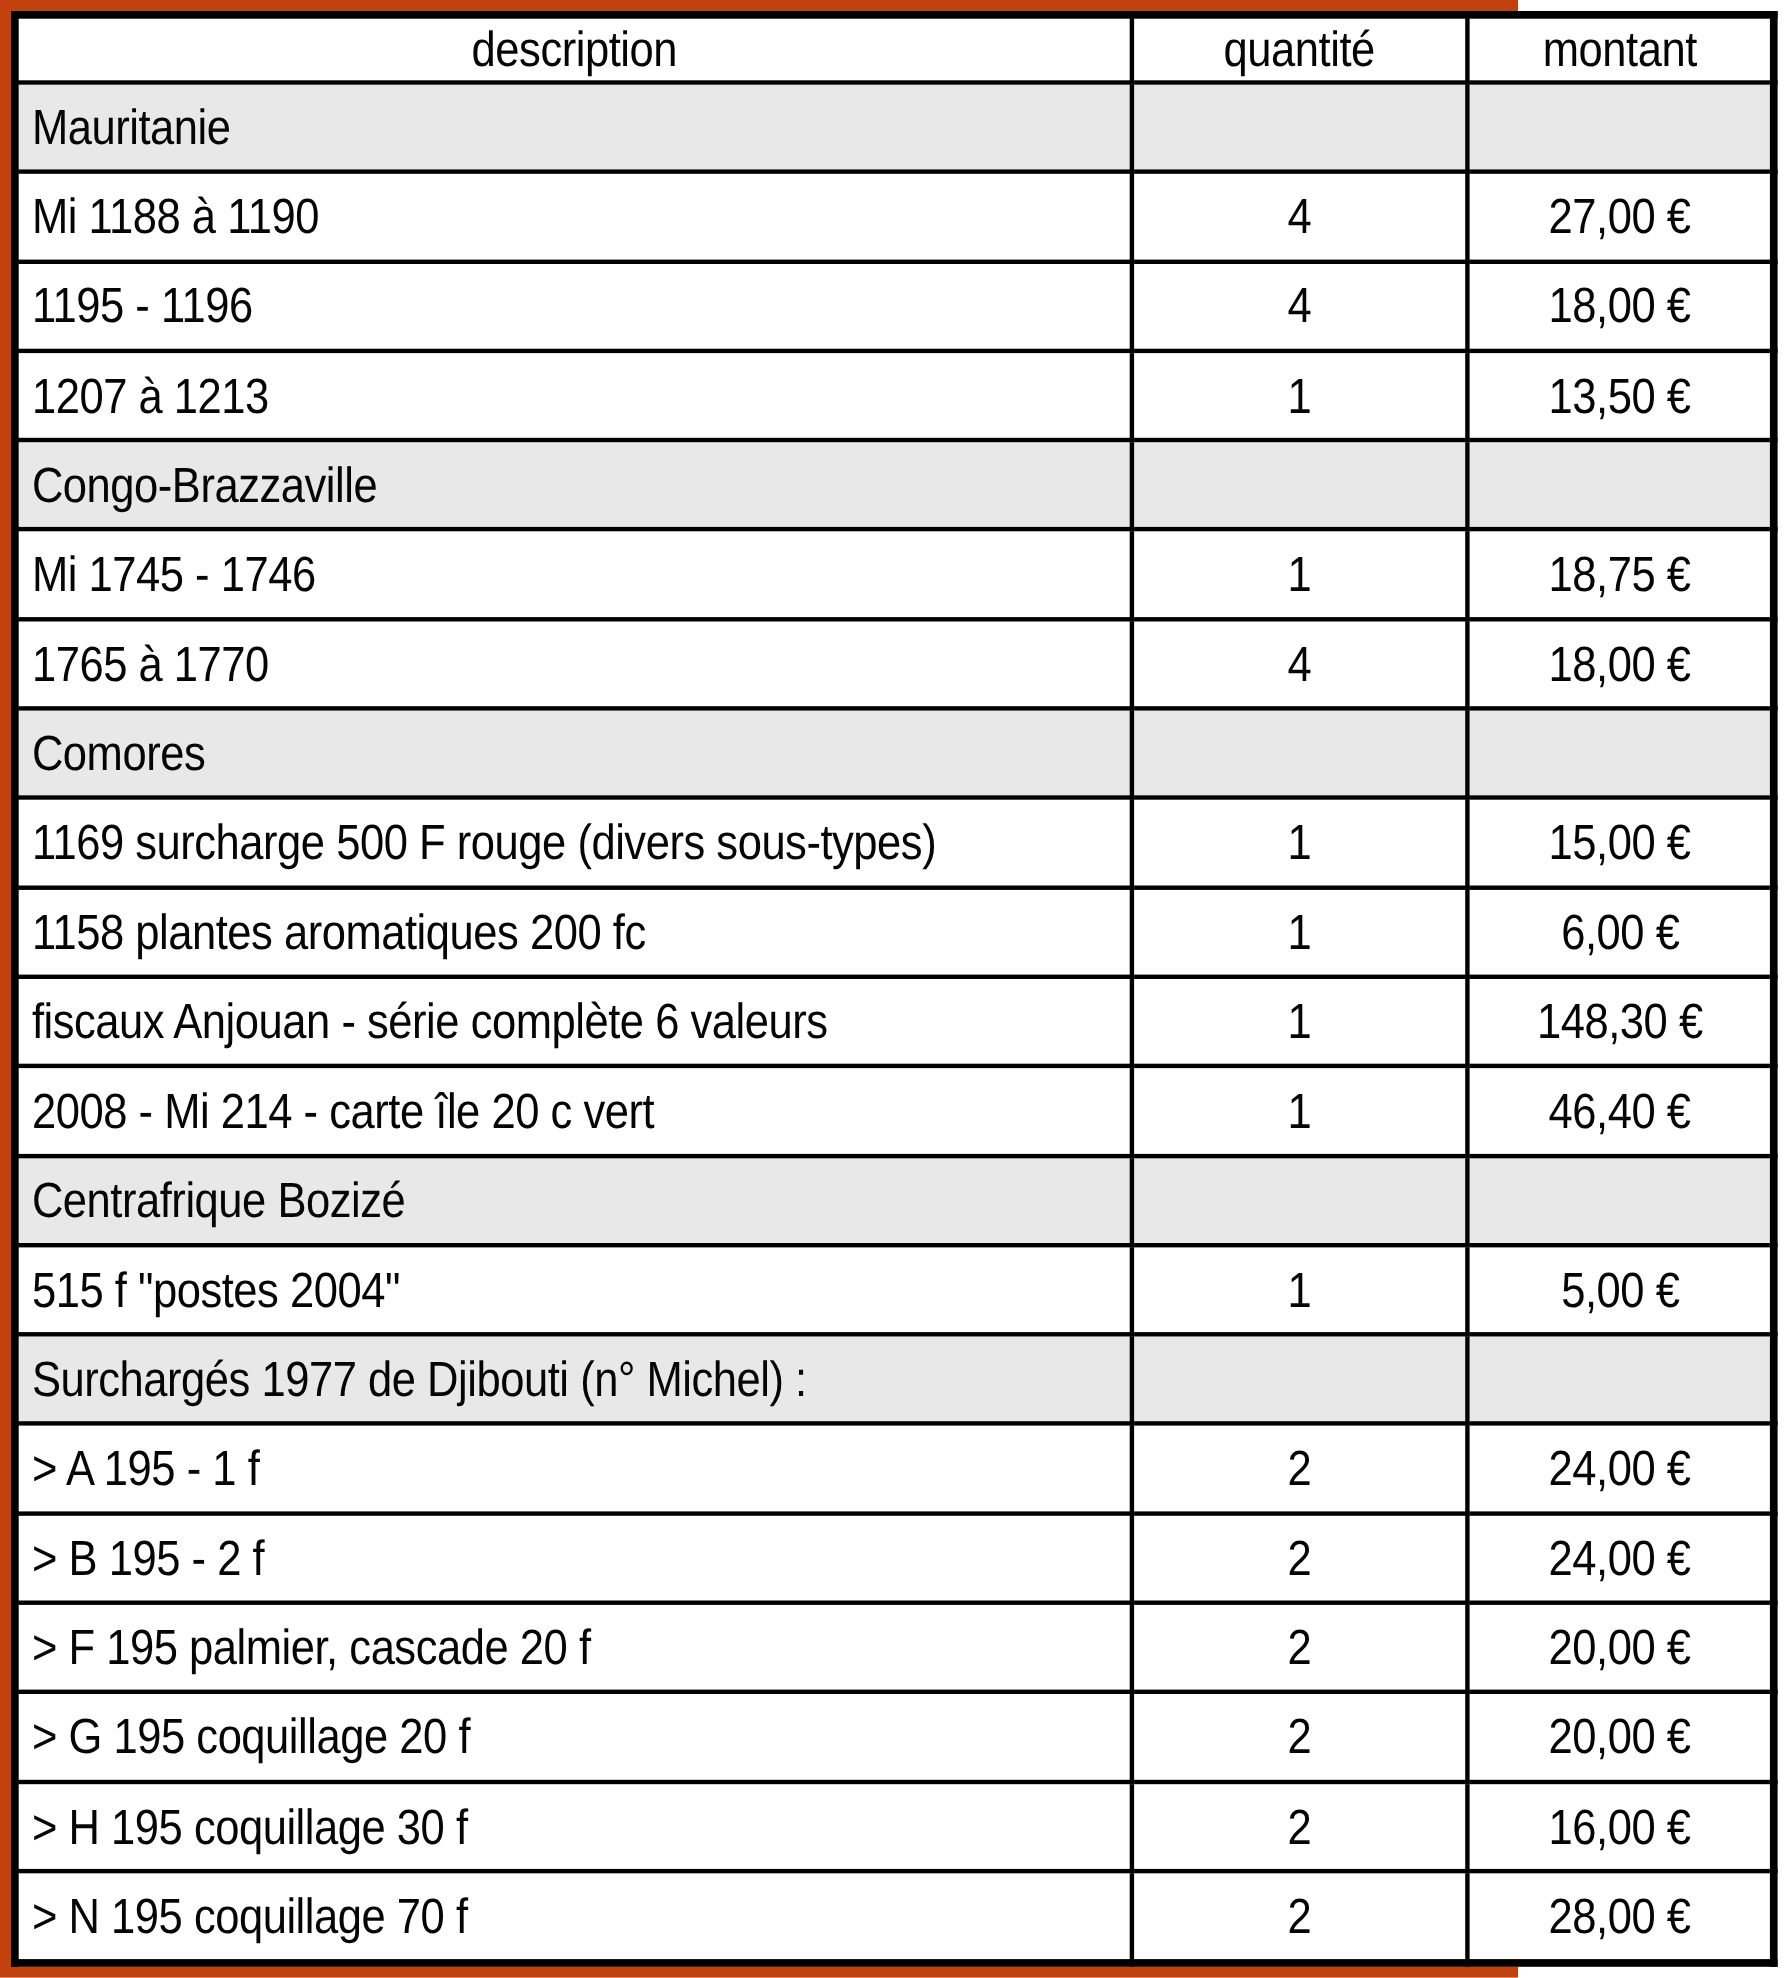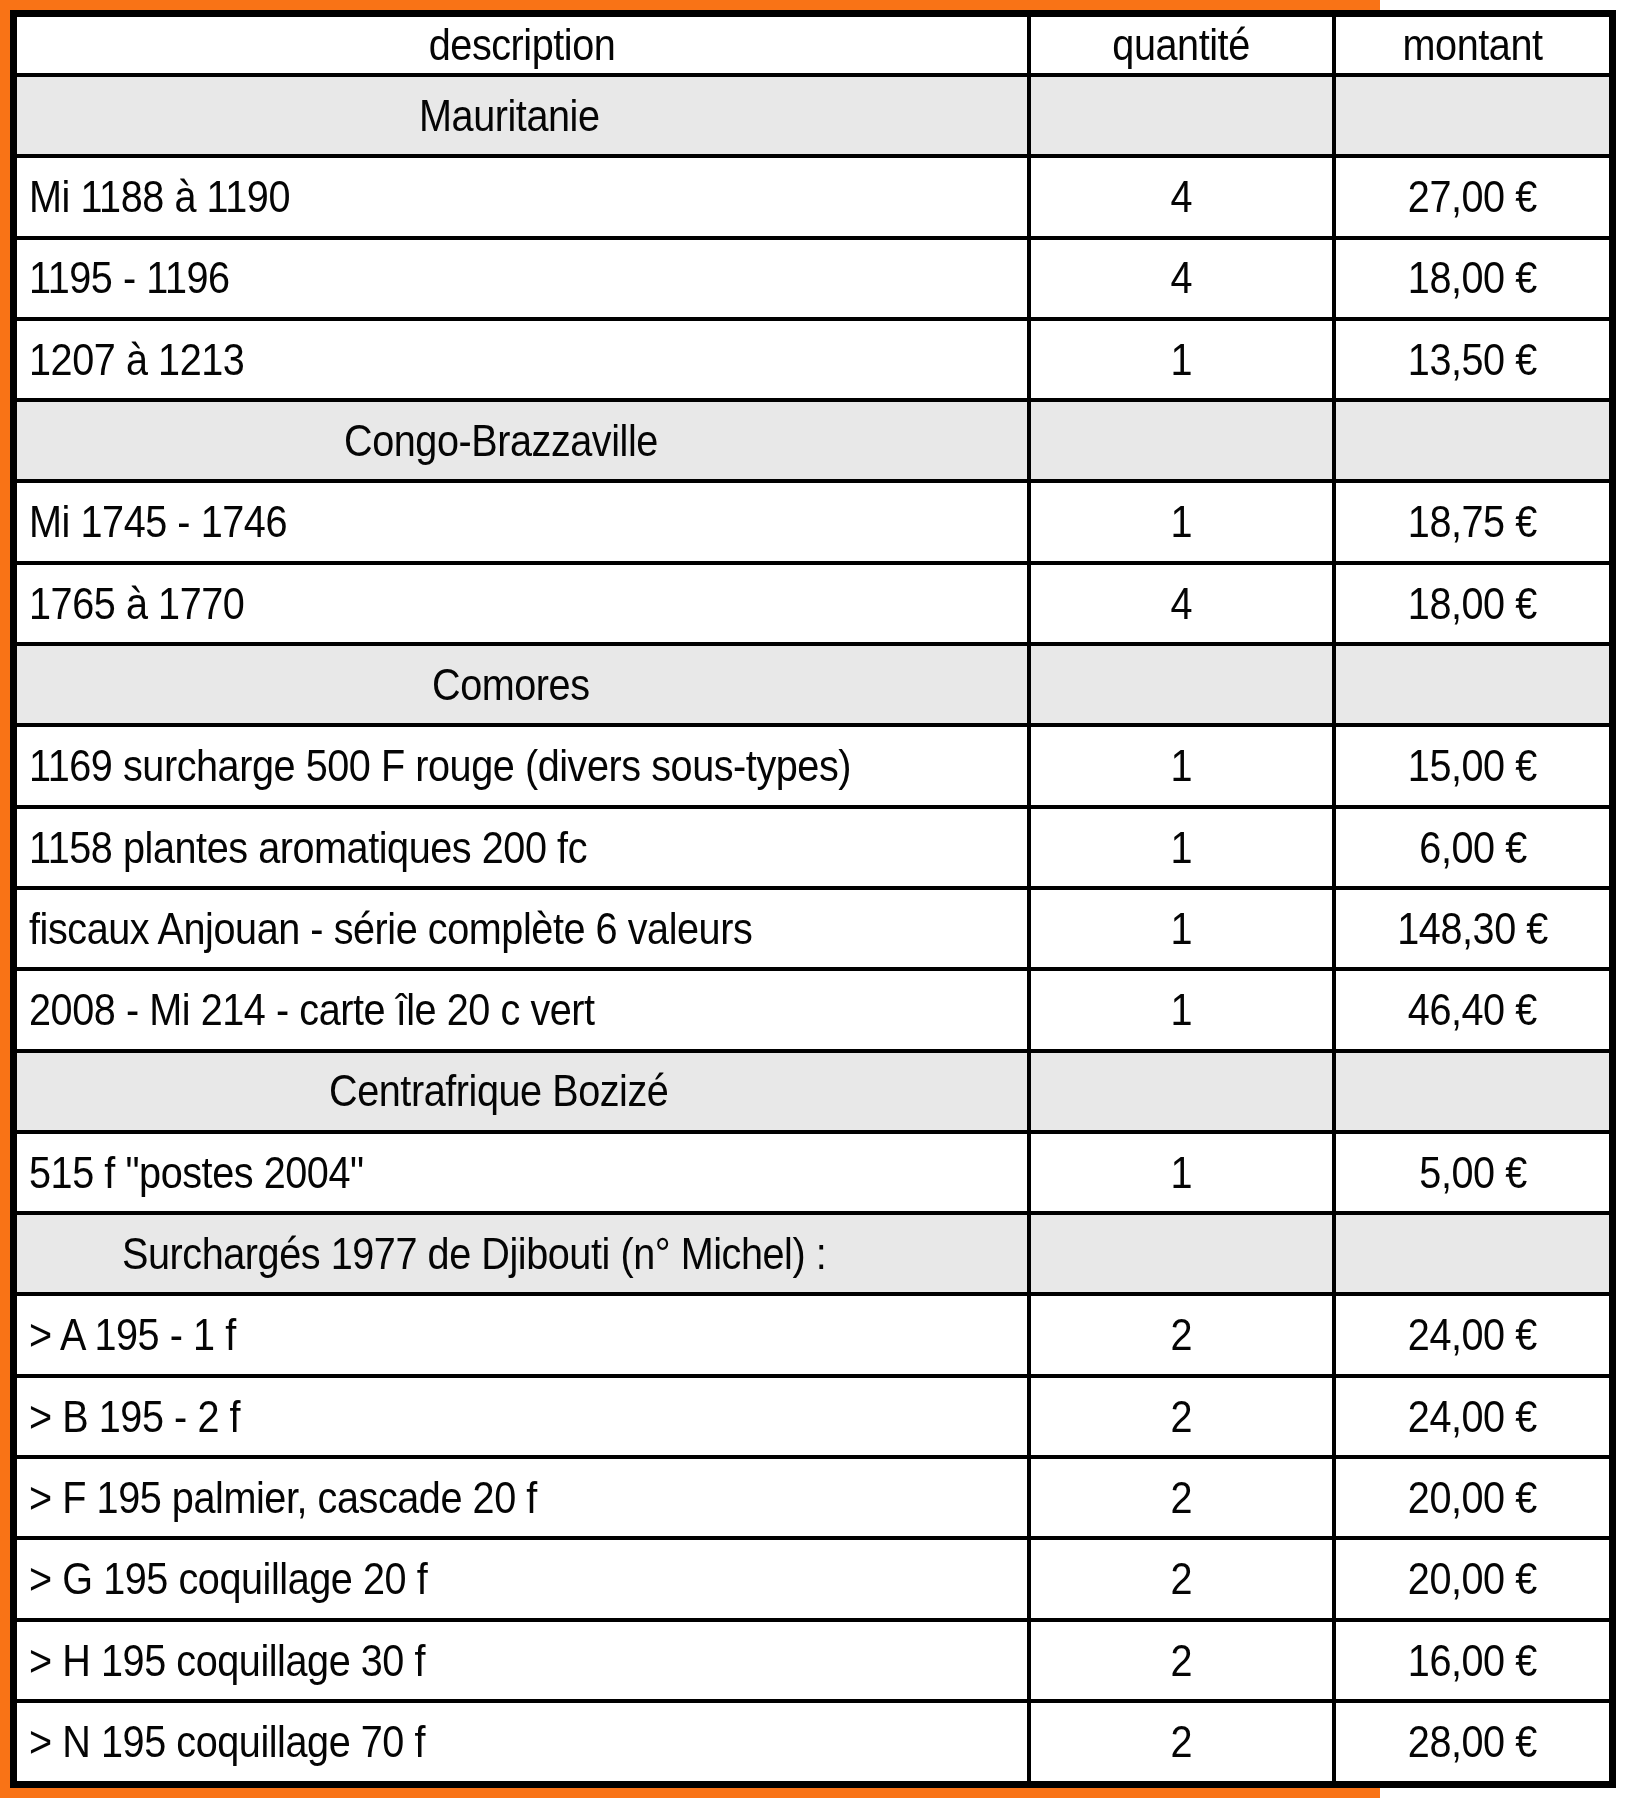--- a/index.html
+++ b/index.html
@@ -6,21 +6,21 @@
     margin: 0;
     padding: 0;
     background: #ffffff;
     font-family: "Liberation Sans", sans-serif;
   }
   .page {
     width: 1380px;
     height: 1798px;
     box-sizing: border-box;
     padding: 10px;
-    background: #f97316;
+    background: #c2410c;
   }
   table.price-table {
     border-collapse: collapse;
     table-layout: fixed;
     width: 1606px;
     height: 1778px;
     border: 7px solid var(--border-color, #000);
     background: #ffffff;
   }
   col.c-desc { width: 63.5%; }
@@ -30,21 +30,21 @@
     border: 4px solid var(--border-color, #000);
     height: 56px;
     padding: 0 12px;
     overflow: hidden;
     vertical-align: middle;
     color: #050505;
   }
   th { font-weight: normal; text-align: center; }
   td.desc { text-align: left; }
   td.qty, td.amt { text-align: center; }
-  tr.section td { background: var(--section-bg, #e8e8e8); text-align: center; }
+  tr.section td { background: var(--section-bg, #e8e8e8); }
   .t {
     display: inline-block;
     font-size: 45px;
     line-height: 1.1;
     white-space: pre;
     transform: scaleX(0.88);
     transform-origin: left center;
     letter-spacing: -0.5px;
   }
   th .t, td.qty .t, td.amt .t {

